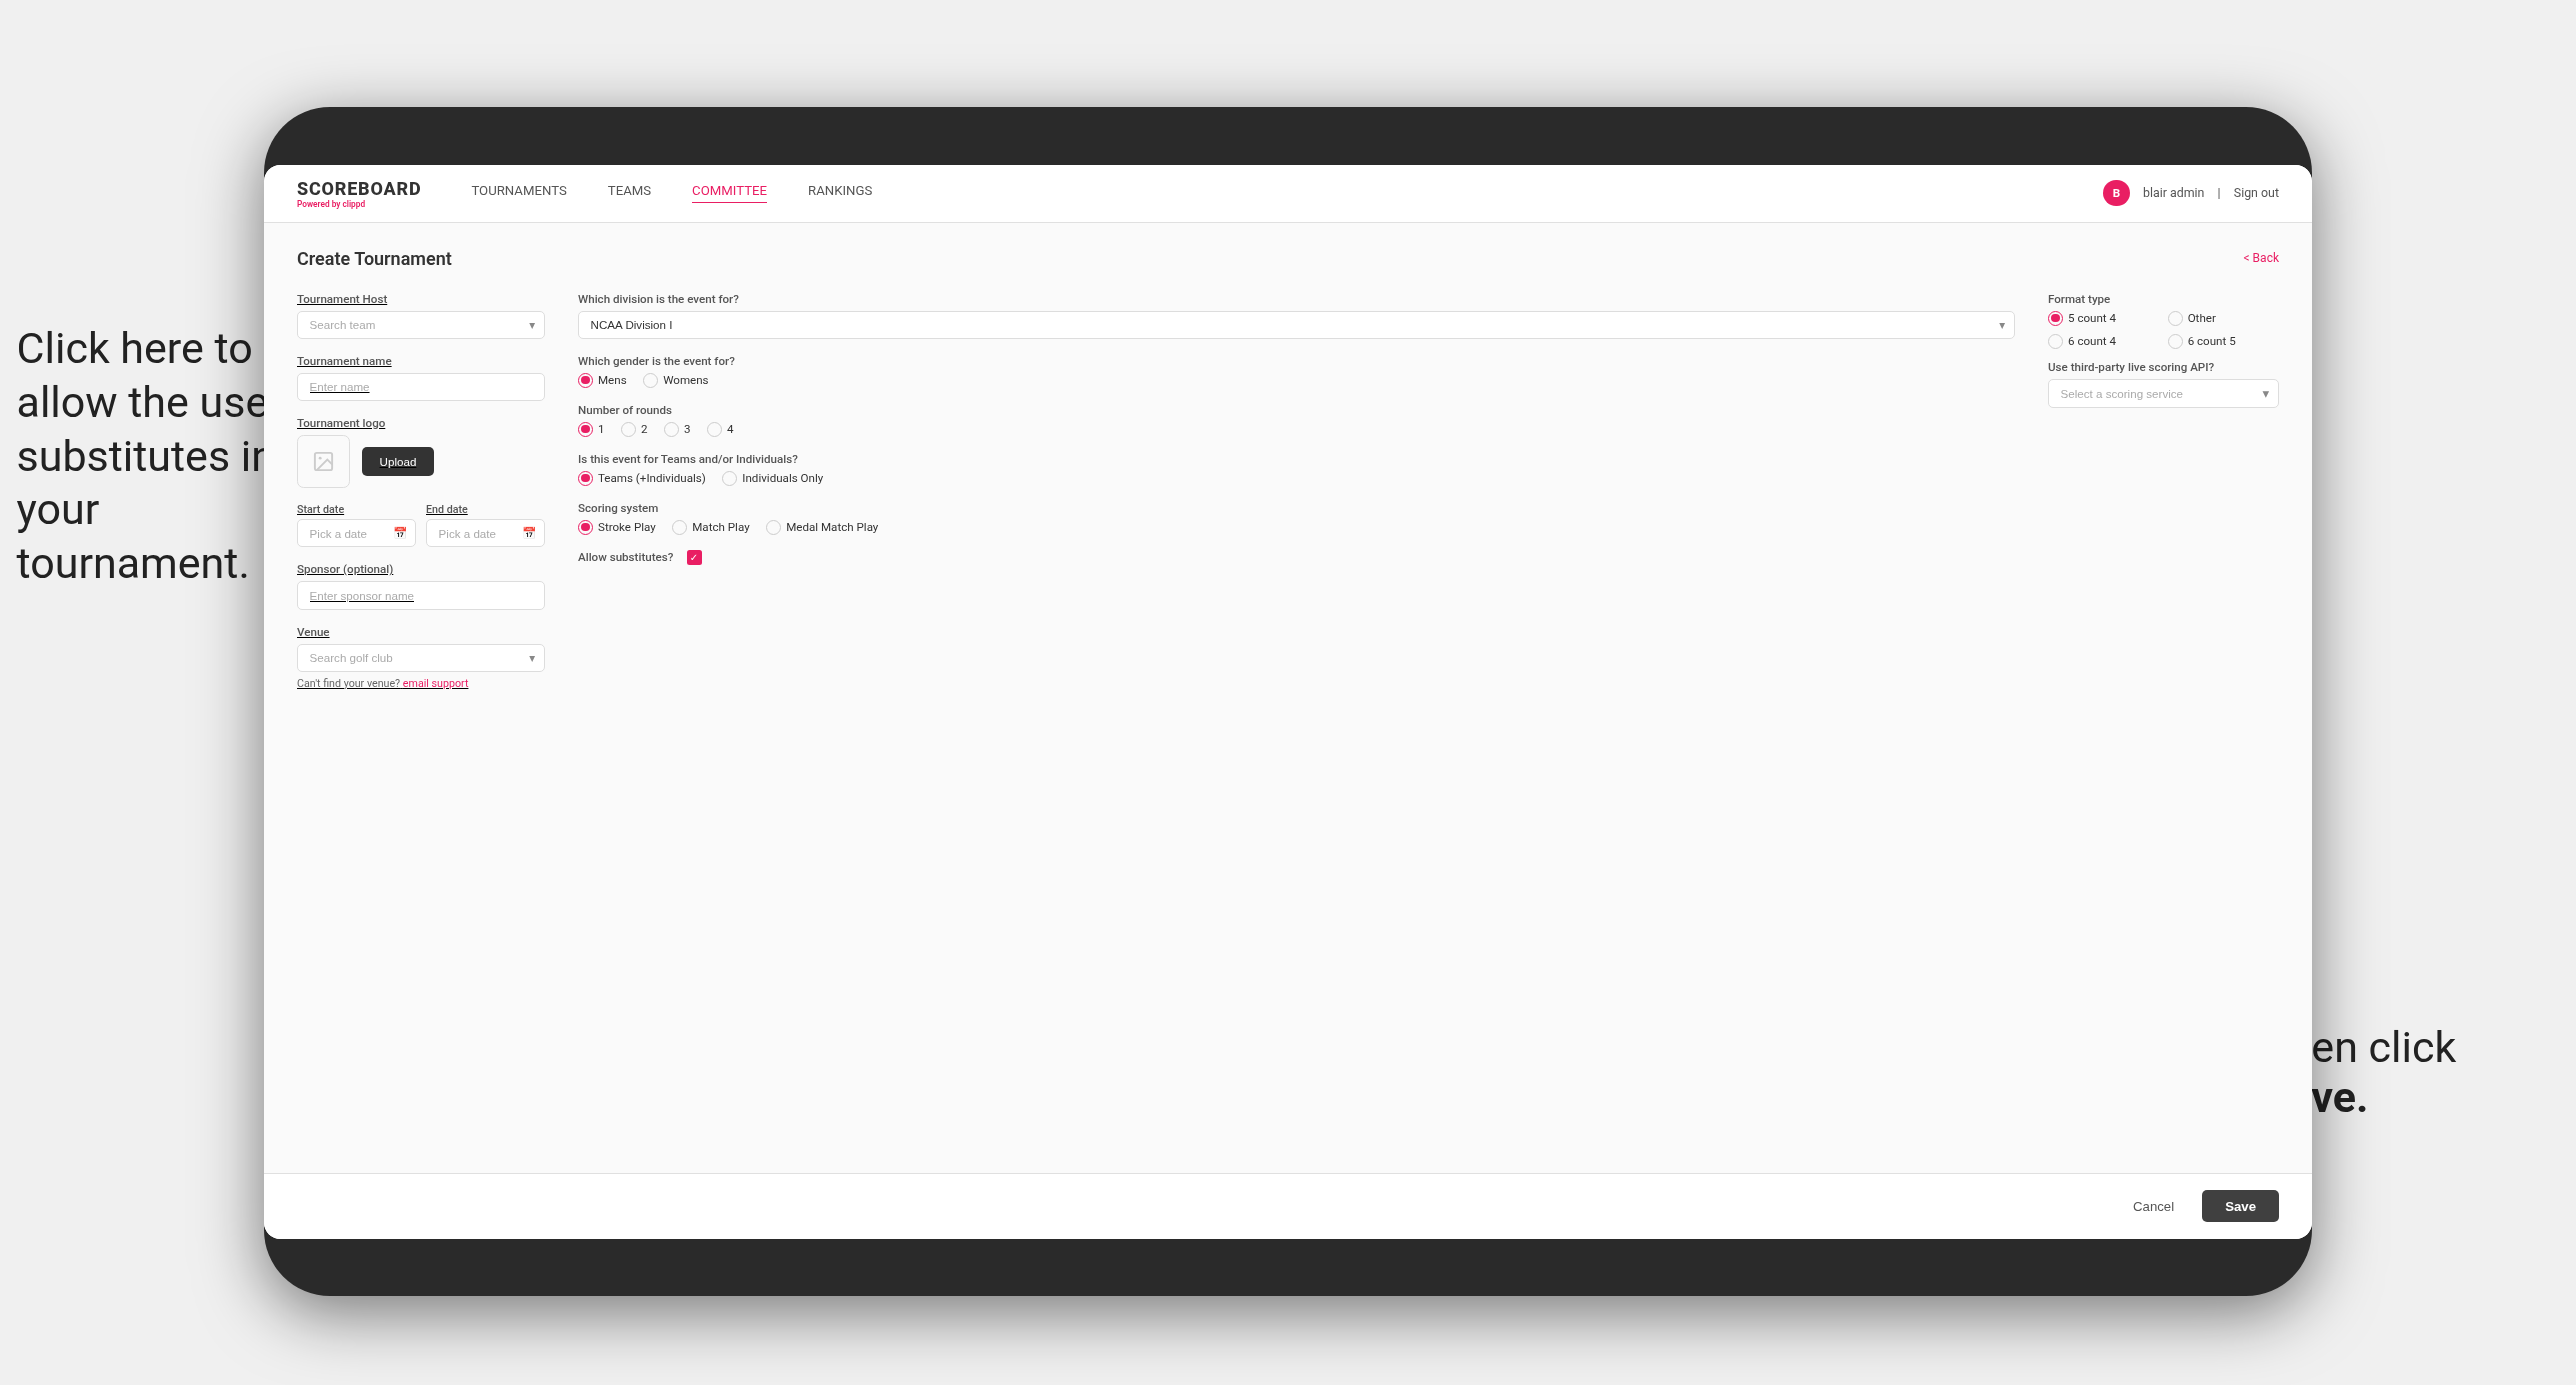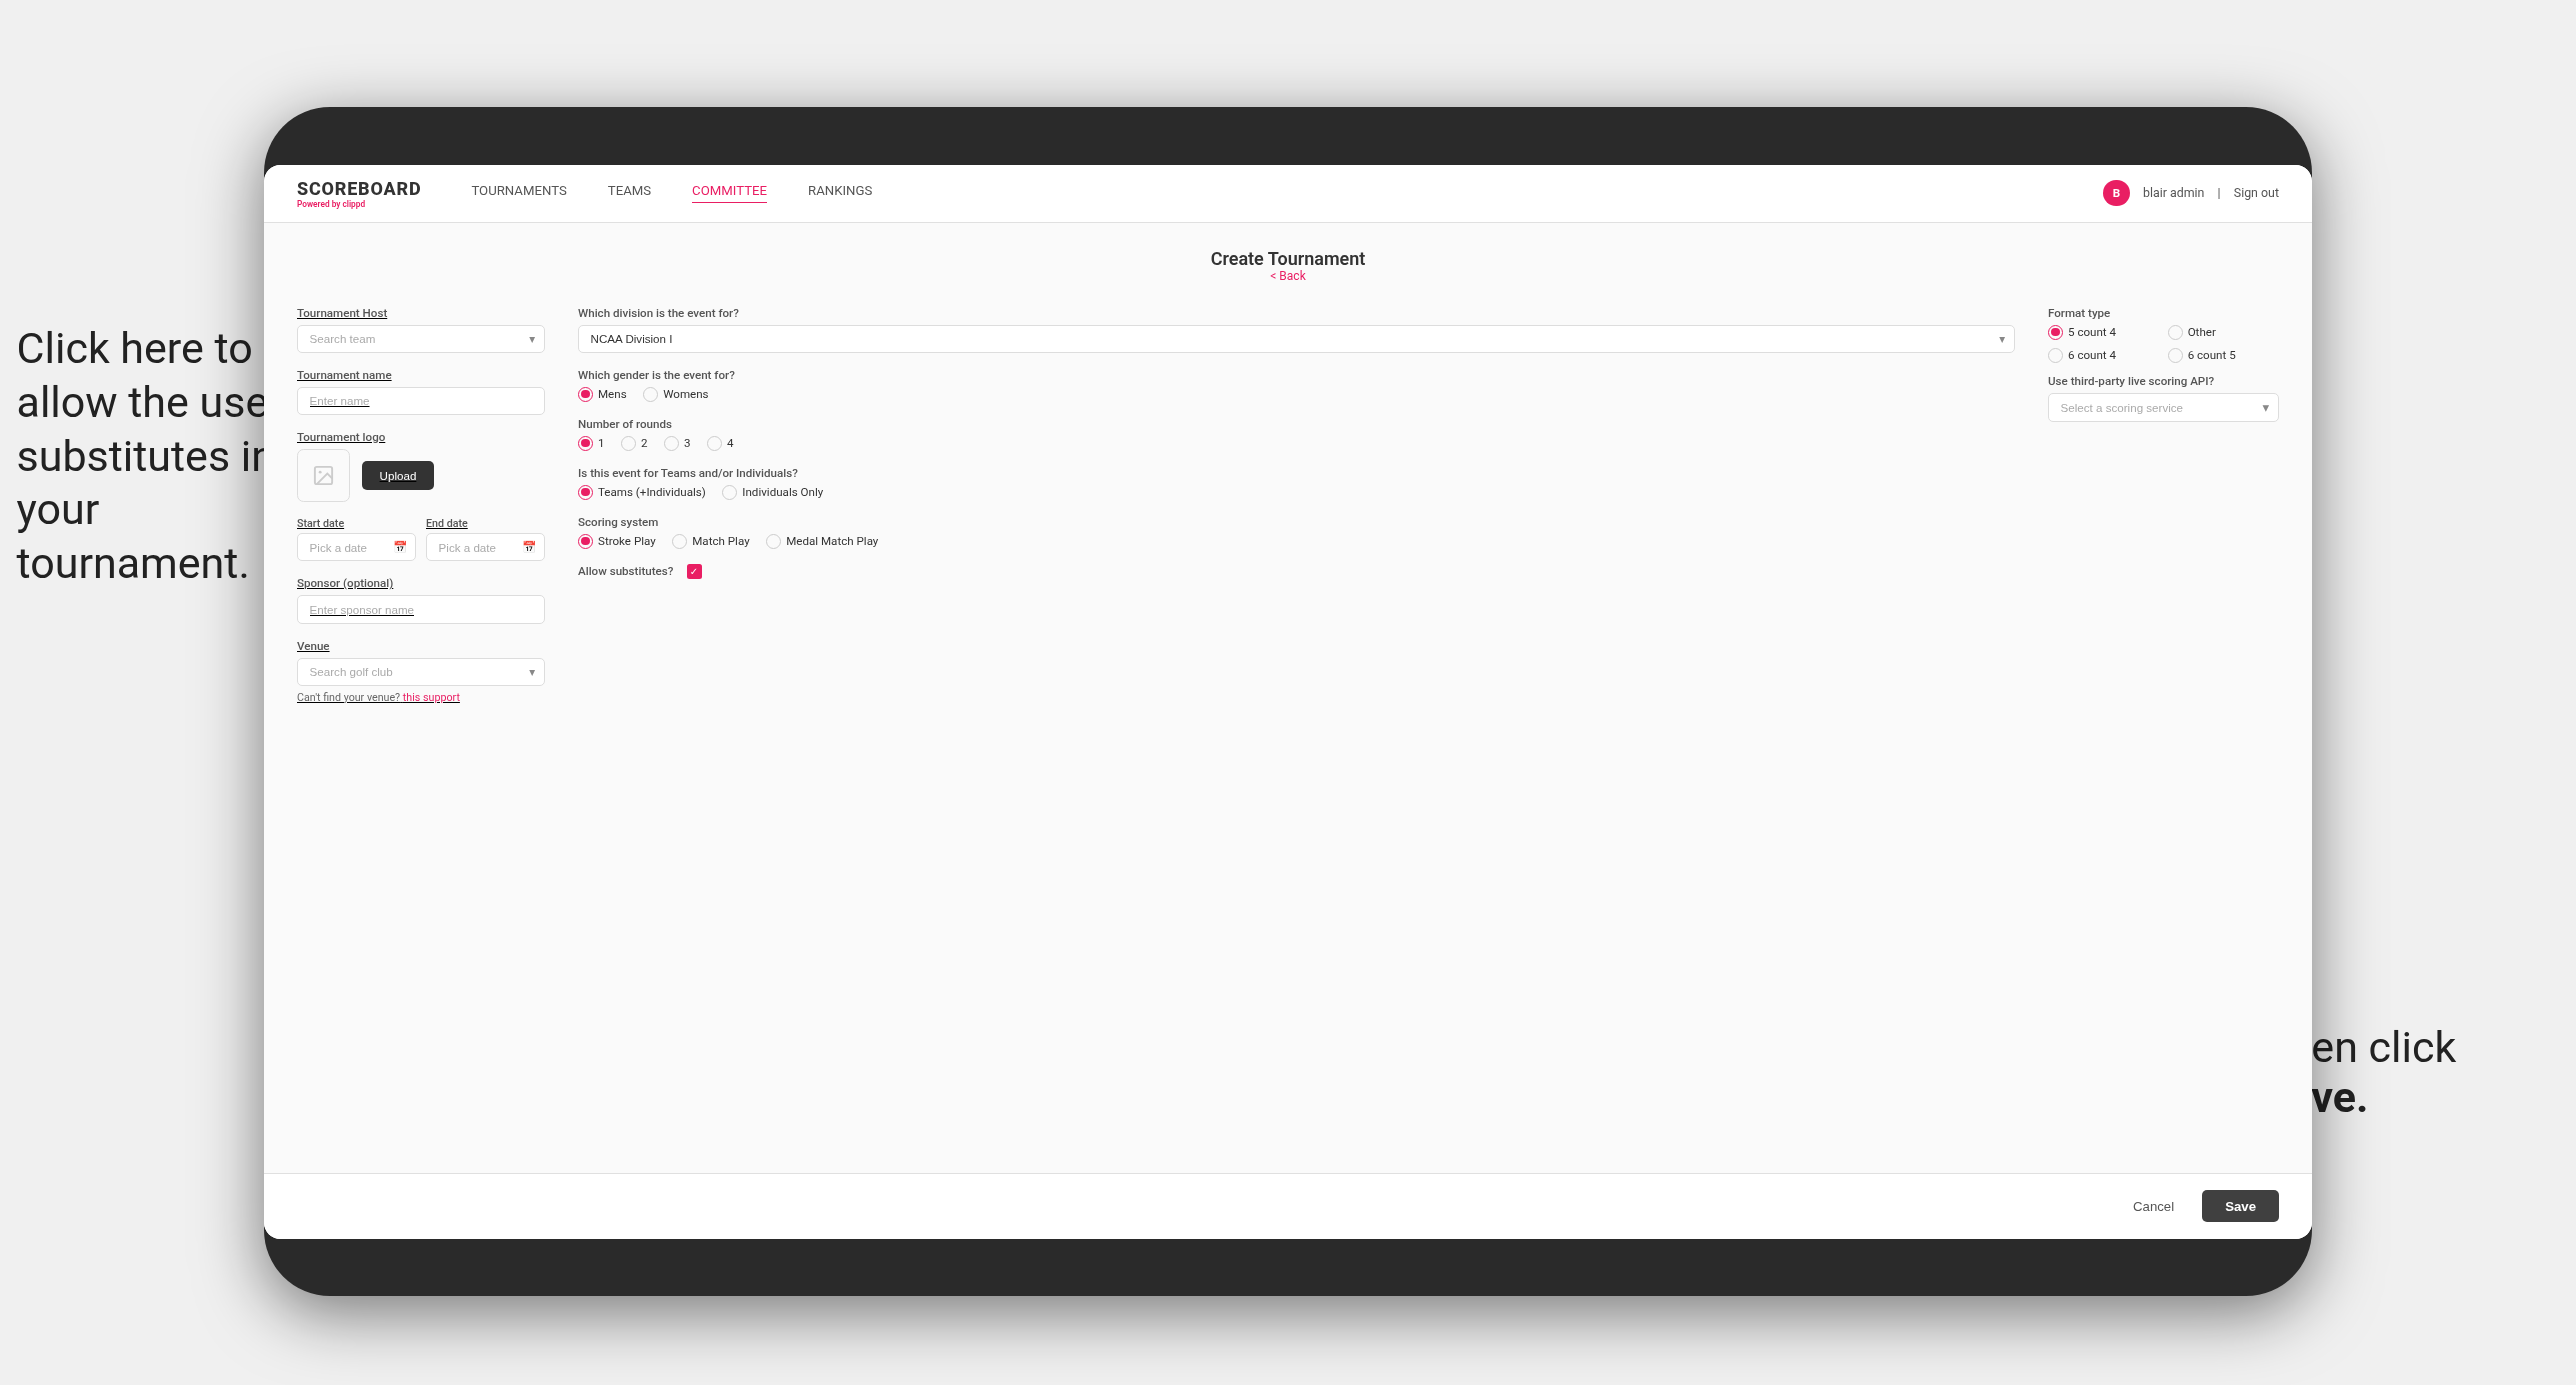--- a/index.html
+++ b/index.html
@@ -135,21 +135,20 @@
       flex: 1;
       overflow-y: auto;
       padding: 25px 33px;
       background: #fafafa;
     }
     .page-header {
       display: flex;
       align-items: center;
       justify-content: space-between;
       margin-bottom: 23px;
-      flex-direction: column;
     }
     .page-title {
       font-size: 18px;
       font-weight: 600;
       color: #333;
     }
     .back-link {
       font-size: 12px;
       color: #e91e63;
       cursor: pointer;
@@ -529,21 +528,21 @@
             <label class="form-label">Sponsor (optional)</label>
             <input class="form-input" type="text" placeholder="Enter sponsor name" style="">
           </div>
 
           <div class="form-group">
             <label class="form-label">Venue</label>
             <div class="select-wrapper">
               <input class="form-input" type="text" placeholder="Search golf club" style="">
             </div>
             <p class="venue-note">
-              <span>Can't find your venue?</span> <a href="#">this support</a>
+              <span>Can't find your venue?</span> <a href="#">email support</a>
             </p>
           </div>
 
         </div>
 
         <div class="middle-section">
 
           <div class="form-group">
             <label class="form-label">Which division is the event for?</label>
             <div class="select-wrapper">

